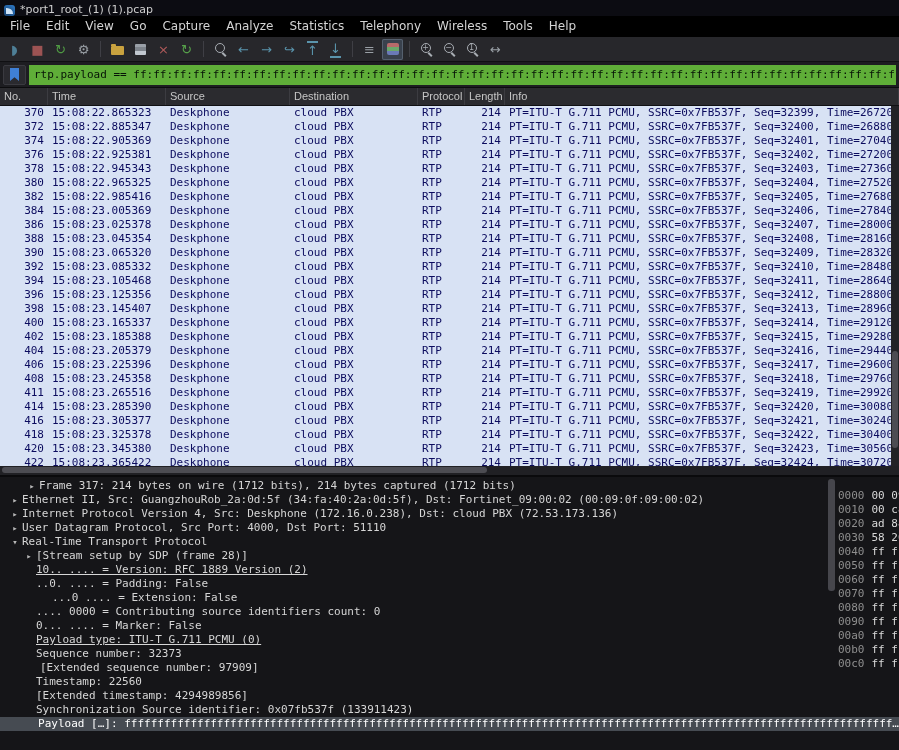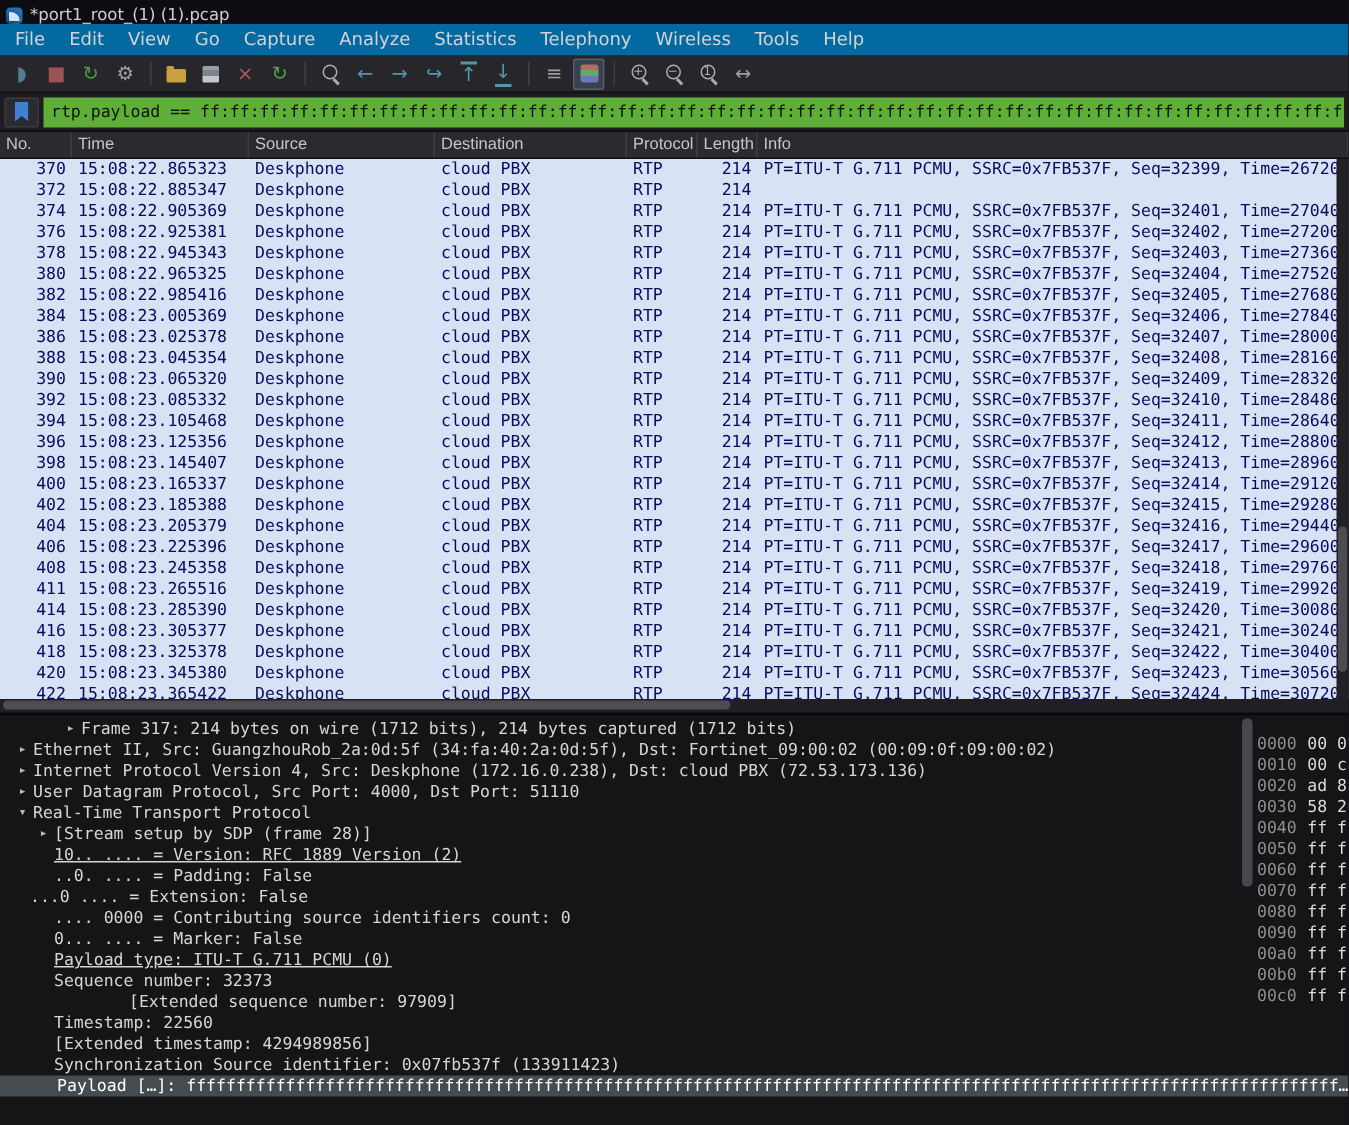--- a/index.html
+++ b/index.html
@@ -8,21 +8,21 @@
 
   .app { width: 899px; height: 750px; display: flex; flex-direction: column; background: #151518; }
 
   
   .titlebar { height: 16px; background: #0c0c12; display: flex; align-items: flex-end; padding-left: 4px; gap: 5px; flex: none; }
   .ws-icon { width: 11px; height: 11px; border-radius: 3px; background: radial-gradient(circle at 30% 75%, #17416e, #2f7fd0); position: relative; flex: none; }
   .ws-icon::after { content:""; position:absolute; left:2px; bottom:2px; width:7px; height:6px; background:#cfe4f8; border-radius: 0 90% 0 10%; }
   .title-text { color: #cfcfcf; font-size: 11px; white-space: nowrap; }
 
   
-  .menubar { height: 21px; background: #0369a1; display: flex; align-items: stretch; padding-left: 2px; flex: none; }
+  .menubar { height: 21px; background: #000000; display: flex; align-items: stretch; padding-left: 2px; flex: none; }
   .menu-item { color: #d4d4d4; font-size: 12px; padding: 0 8px; line-height: 21px; cursor: default; }
 
   
   .toolbar { height: 25px; background: #27272b; border-bottom: 1px solid #101013; display: flex; align-items: center; padding-left: 4px; gap: 2px; flex: none; }
   .tb-icon { width: 21px; height: 21px; display: flex; align-items: center; justify-content: center; border-radius: 2px; flex: none; }
   .tb-icon.pressed { background: #39414d; box-shadow: inset 0 0 0 1px #55606e; }
   .tb-sep { width: 1px; height: 16px; background: #3f3f45; margin: 0 4px; flex: none; }
   .glyph-ch { font-size: 13px; line-height: 15px; }
   .glyph-folder { width: 13px; height: 9px; background: #c9a23f; border-radius: 1px; position: relative; margin-top: 2px; }
   .glyph-folder::before { content:""; position: absolute; top: -2px; left: 0; width: 5px; height: 2px; background: #c9a23f; border-radius: 1px 1px 0 0; }
@@ -206,20 +206,21 @@
           <span class="cell c-len">214</span>
           <span class="cell c-info">PT=ITU-T G.711 PCMU, SSRC=0x7FB537F, Seq=32399, Time=26720</span>
         </div>
         <div class="p-row">
           <span class="cell c-no">372</span>
           <span class="cell c-time">15:08:22.885347</span>
           <span class="cell c-src">Deskphone</span>
           <span class="cell c-dst">cloud PBX</span>
           <span class="cell c-proto">RTP</span>
           <span class="cell c-len">214</span>
+          <span class="cell c-info">PT=ITU-T G.711 PCMU, SSRC=0x7FB537F, Seq=32400, Time=26880</span>
         </div>
         <div class="p-row">
           <span class="cell c-no">374</span>
           <span class="cell c-time">15:08:22.905369</span>
           <span class="cell c-src">Deskphone</span>
           <span class="cell c-dst">cloud PBX</span>
           <span class="cell c-proto">RTP</span>
           <span class="cell c-len">214</span>
           <span class="cell c-info">PT=ITU-T G.711 PCMU, SSRC=0x7FB537F, Seq=32401, Time=27040</span>
         </div>
@@ -437,34 +438,34 @@
   </div>
 
   <div class="h-scroll">
     <div class="h-thumb"></div>
   </div>
 
   <div class="splitter"></div>
 
   <div class="bottom">
     <div class="details">
-        <div class="d-line" style="padding-left: 8px; margin-left: 32px;"><span class="arrow">▸</span><span>Frame 317: 214 bytes on wire (1712 bits), 214 bytes captured (1712 bits)</span></div>
+        <div class="d-line" style="padding-left: 25px;"><span class="arrow">▸</span><span>Frame 317: 214 bytes on wire (1712 bits), 214 bytes captured (1712 bits)</span></div>
         <div class="d-line" style="padding-left: 8px;"><span class="arrow">▸</span><span>Ethernet II, Src: GuangzhouRob_2a:0d:5f (34:fa:40:2a:0d:5f), Dst: Fortinet_09:00:02 (00:09:0f:09:00:02)</span></div>
         <div class="d-line" style="padding-left: 8px;"><span class="arrow">▸</span><span>Internet Protocol Version 4, Src: Deskphone (172.16.0.238), Dst: cloud PBX (72.53.173.136)</span></div>
         <div class="d-line" style="padding-left: 8px;"><span class="arrow">▸</span><span>User Datagram Protocol, Src Port: 4000, Dst Port: 51110</span></div>
         <div class="d-line" style="padding-left: 8px;"><span class="arrow">▾</span><span>Real-Time Transport Protocol</span></div>
         <div class="d-line" style="padding-left: 22px;"><span class="arrow">▸</span><span>[Stream setup by SDP (frame 28)]</span></div>
         <div class="d-line" style="padding-left: 36px; text-decoration: underline;"><span>10.. .... = Version: RFC 1889 Version (2)</span></div>
         <div class="d-line" style="padding-left: 36px;"><span>..0. .... = Padding: False</span></div>
-        <div class="d-line" style="padding-left: 20px;"><span>...0 .... = Extension: False</span></div>
+        <div class="d-line" style="padding-left: 52px;"><span>...0 .... = Extension: False</span></div>
         <div class="d-line" style="padding-left: 36px;"><span>.... 0000 = Contributing source identifiers count: 0</span></div>
         <div class="d-line" style="padding-left: 36px;"><span>0... .... = Marker: False</span></div>
         <div class="d-line" style="padding-left: 36px; text-decoration: underline;"><span>Payload type: ITU-T G.711 PCMU (0)</span></div>
         <div class="d-line" style="padding-left: 36px;"><span>Sequence number: 32373</span></div>
-        <div class="d-line" style="padding-left: 40px; margin-left: 46px;"><span>[Extended sequence number: 97909]</span></div>
+        <div class="d-line" style="padding-left: 40px;"><span>[Extended sequence number: 97909]</span></div>
         <div class="d-line" style="padding-left: 36px;"><span>Timestamp: 22560</span></div>
         <div class="d-line" style="padding-left: 36px;"><span>[Extended timestamp: 4294989856]</span></div>
         <div class="d-line" style="padding-left: 36px;"><span>Synchronization Source identifier: 0x07fb537f (133911423)</span></div>
         <div class="d-line selected" style="padding-left: 36px; text-align: right;"><span>Payload […]: ffffffffffffffffffffffffffffffffffffffffffffffffffffffffffffffffffffffffffffffffffffffffffffffffffffffffffffffffffff…</span></div>
       </div>
     <div class="hex-pane">
         <div class="hex-line"><span class="hex-offset">0000</span><span class="hex-bytes">00 09</span></div>
         <div class="hex-line"><span class="hex-offset">0010</span><span class="hex-bytes">00 c8</span></div>
         <div class="hex-line"><span class="hex-offset">0020</span><span class="hex-bytes">ad 88</span></div>
         <div class="hex-line"><span class="hex-offset">0030</span><span class="hex-bytes">58 20</span></div>

